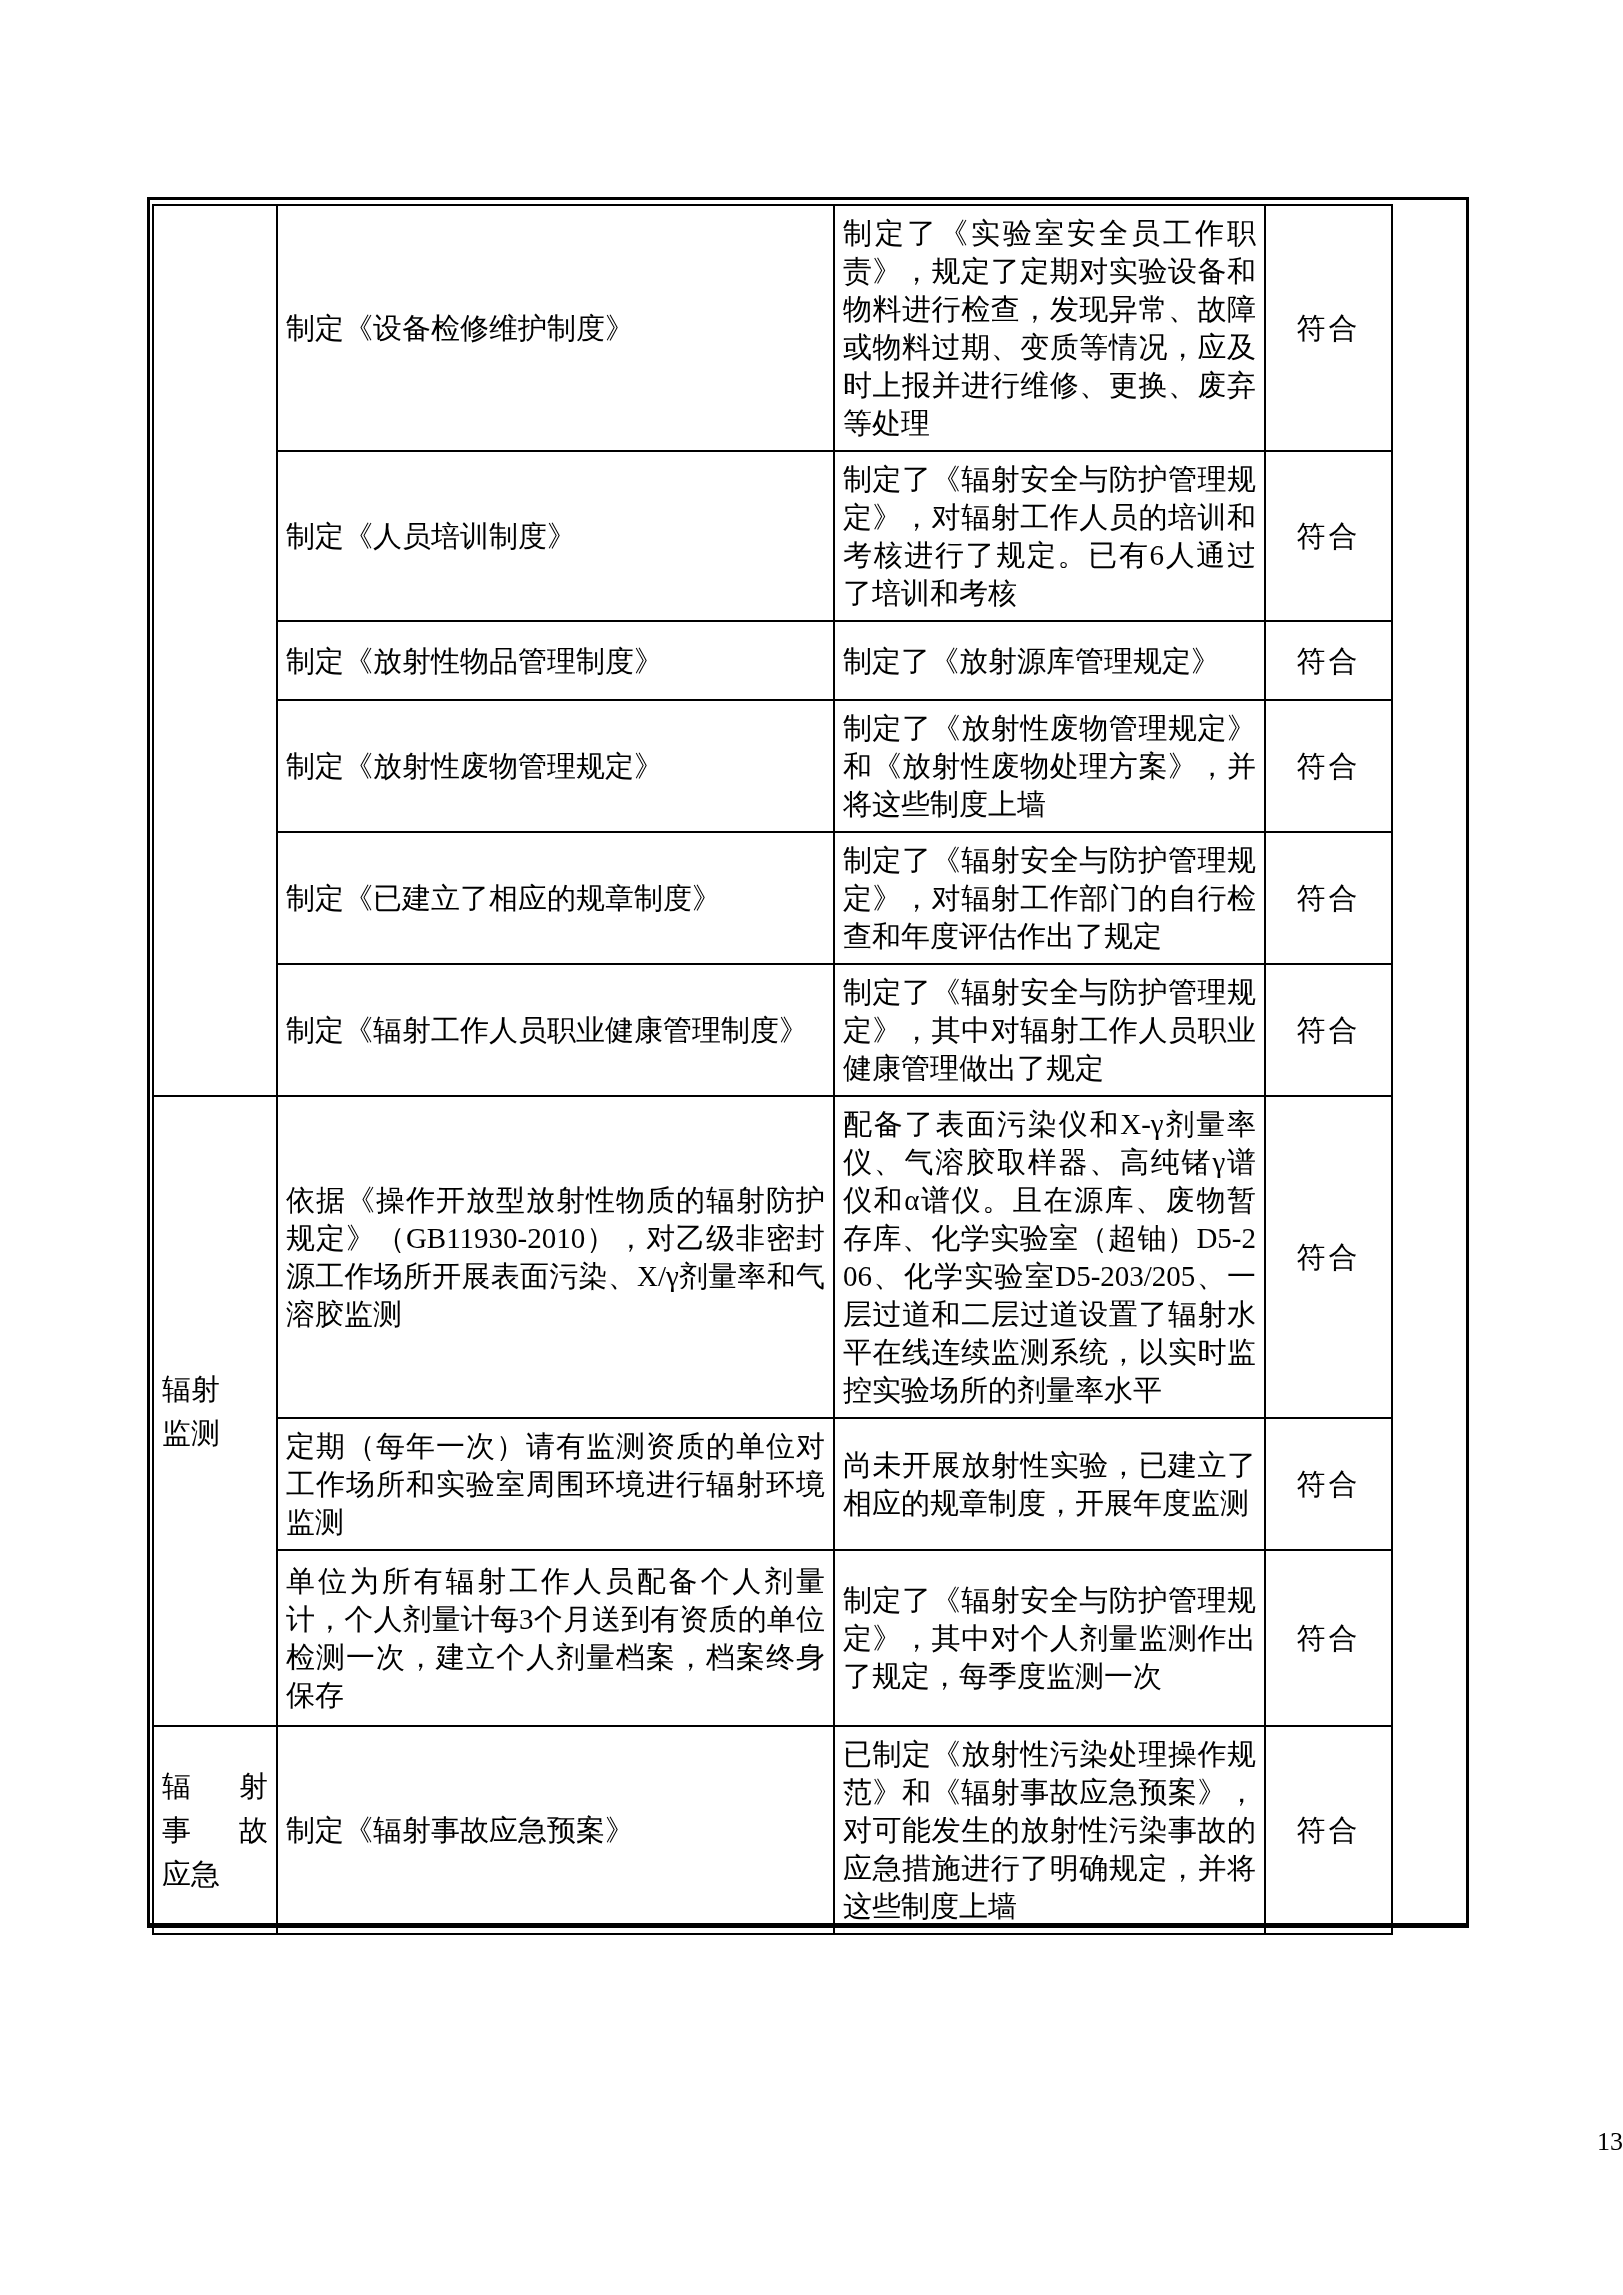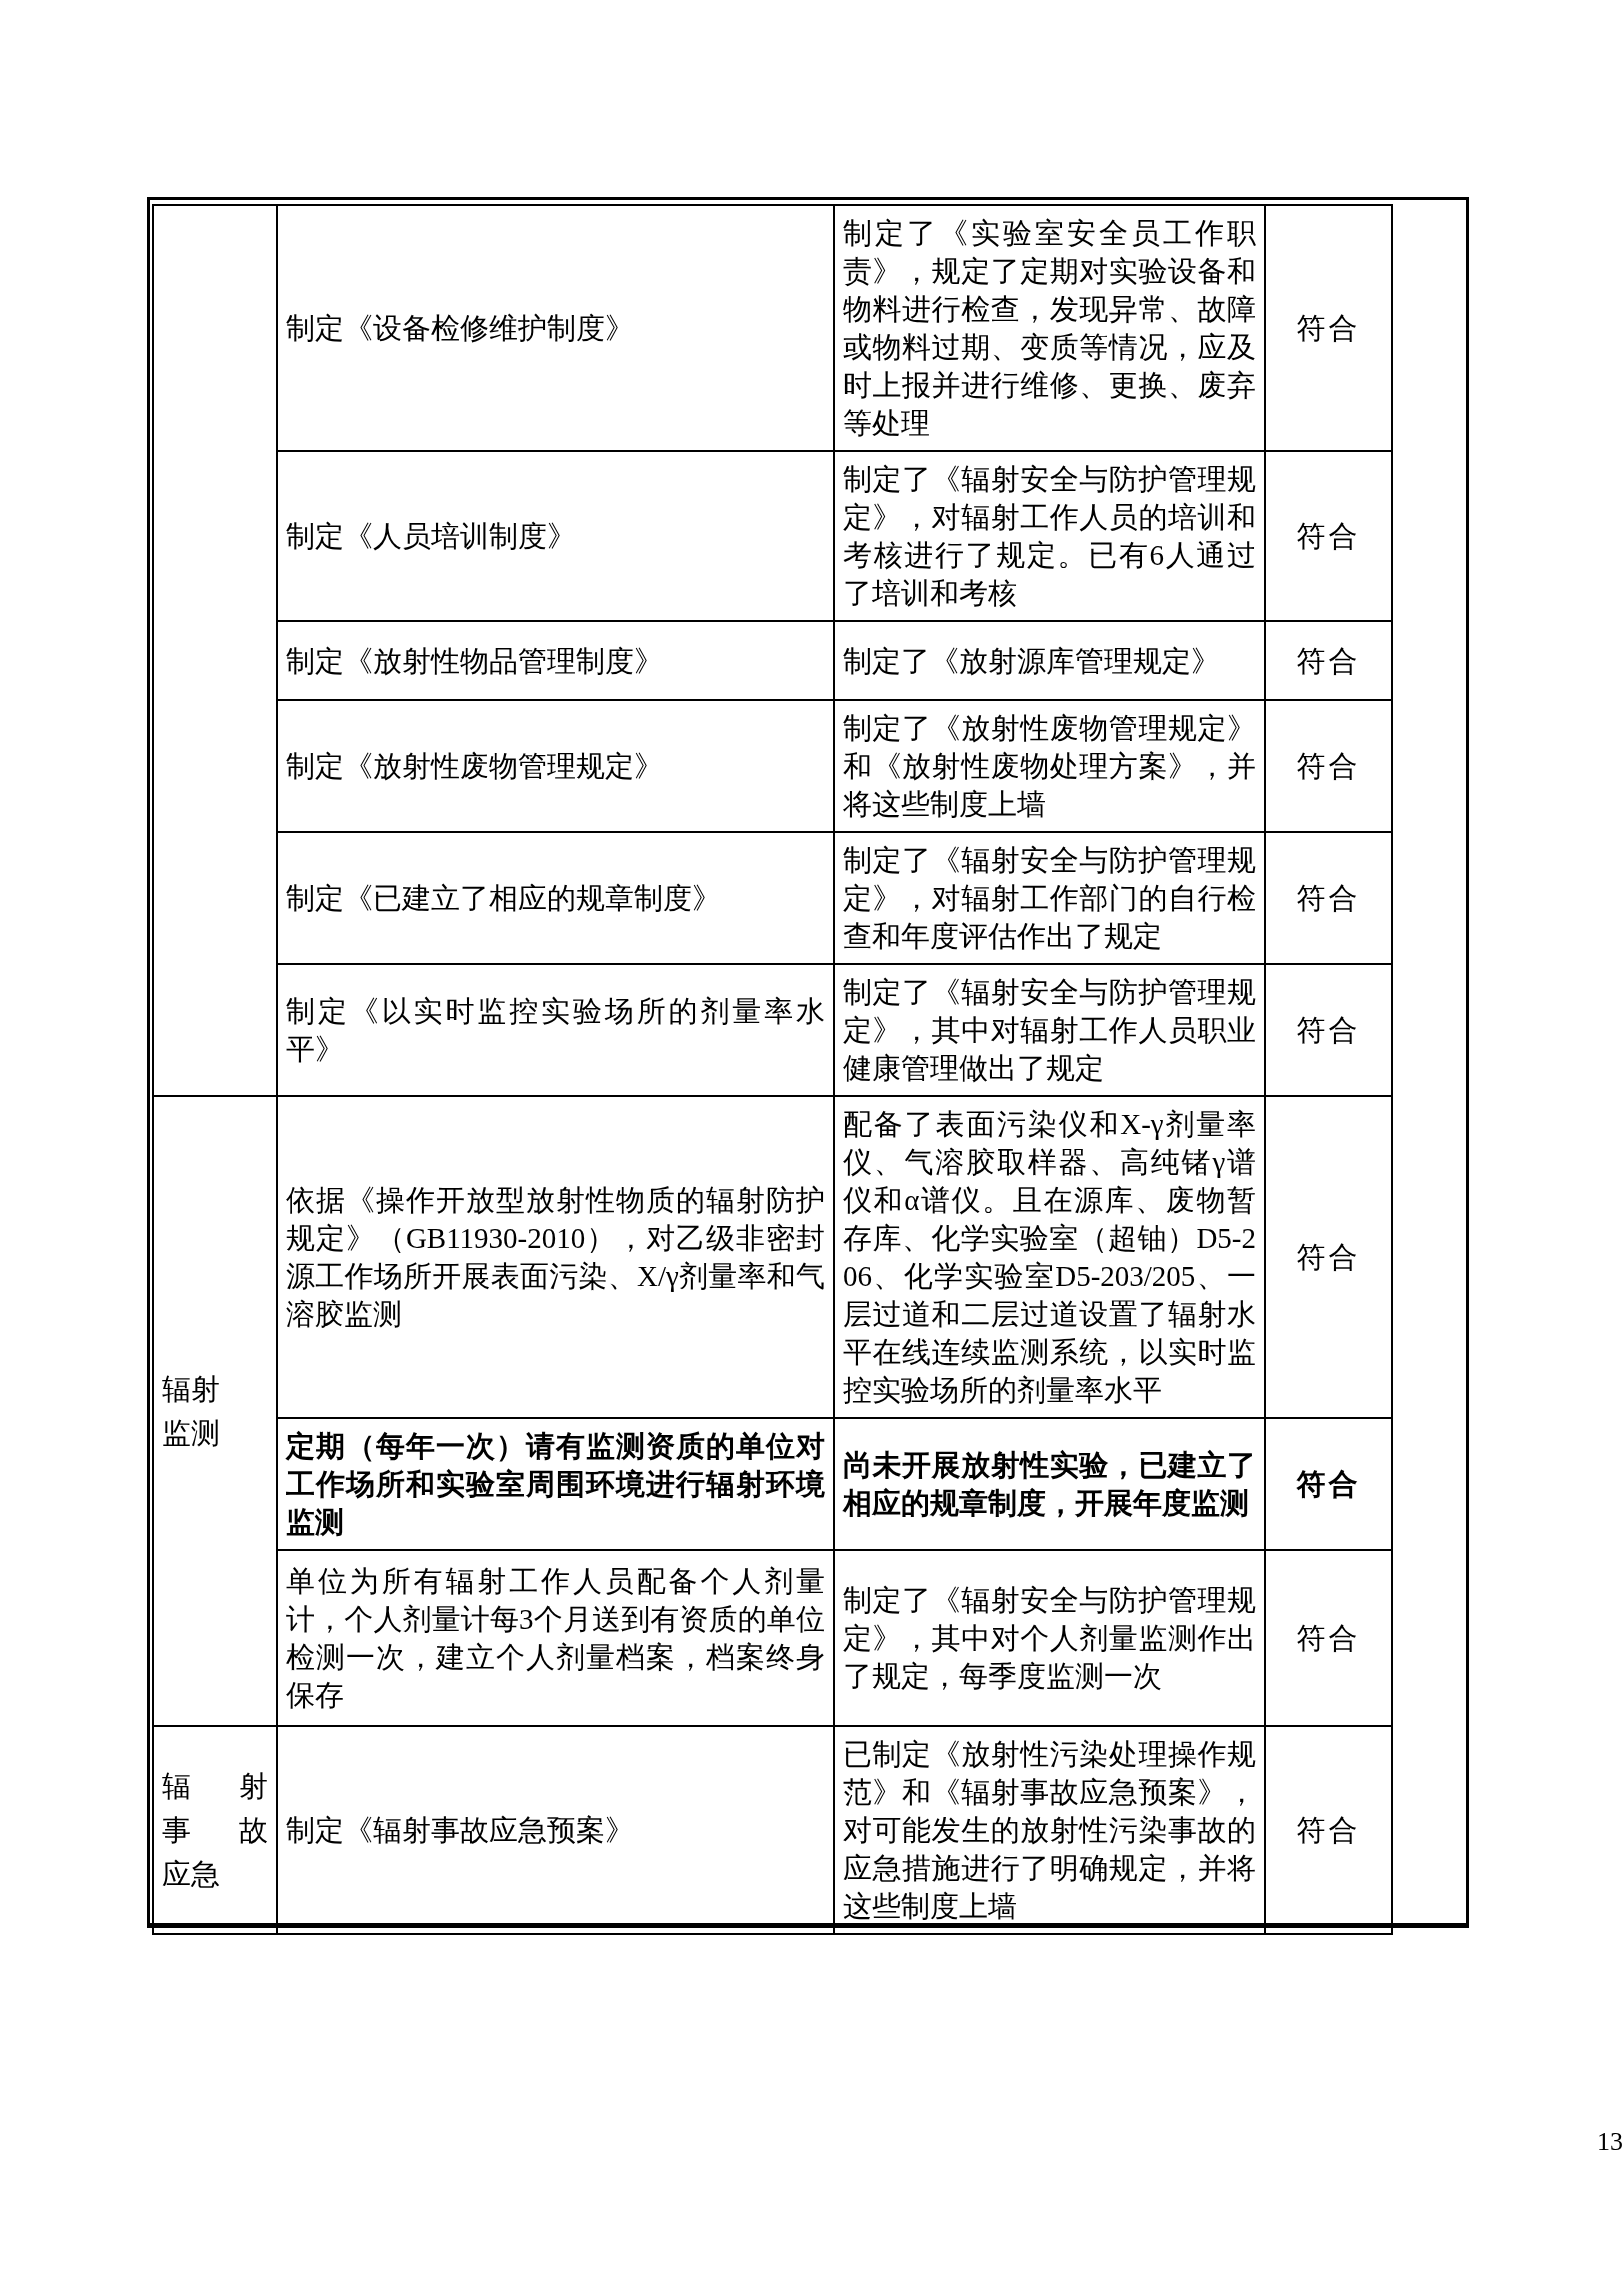--- a/index.html
+++ b/index.html
@@ -66,21 +66,21 @@
   td.sec .label-line.spread {
     text-align: justify;
     text-align-last: justify;
   }
   tr.h460 { height: 235px; }
   tr.h295 { height: 151px; }
   tr.h155 { height: 79px; }
   tr.h220 { height: 112px; }
   tr.h228 { height: 117px; }
   tr.h574 { height: 293px; }
-  tr.h219 { height: 100px; font-weight: bold; }
+  tr.h219 { height: 100px; }
   tr.h291 { height: 176px; margin-top: 38px; }
   tr.h367 { height: 188px; }
   .page-number {
     position: absolute;
     left: 0;
     top: 2127px;
     width: 100%;
     text-align: right;
     font-size: 26px;
   }
@@ -119,21 +119,21 @@
     <td class="req">制定《放射性废物管理规定》</td>
     <td class="impl">制定了《放射性废物管理规定》和《放射性废物处理方案》，并将这些制度上墙</td>
     <td class="res">符合</td>
   </tr>
   <tr class="h228">
     <td class="req">制定《已建立了相应的规章制度》</td>
     <td class="impl">制定了《辐射安全与防护管理规定》，对辐射工作部门的自行检查和年度评估作出了规定</td>
     <td class="res">符合</td>
   </tr>
   <tr class="h220">
-    <td class="req">制定《以实时监控实验场所的剂量率水平》</td>
+    <td class="req">制定《辐射工作人员职业健康管理制度》</td>
     <td class="impl">制定了《辐射安全与防护管理规定》，其中对辐射工作人员职业健康管理做出了规定</td>
     <td class="res">符合</td>
   </tr>
 
   <tr class="h574">
     <td class="sec" rowspan="3">
       <div class="label-line">辐射</div>
       <div class="label-line">监测</div>
     </td>
     <td class="req">依据《操作开放型放射性物质的辐射防护规定》（GB11930-2010），对乙级非密封源工作场所开展表面污染、X/γ剂量率和气溶胶监测</td>

